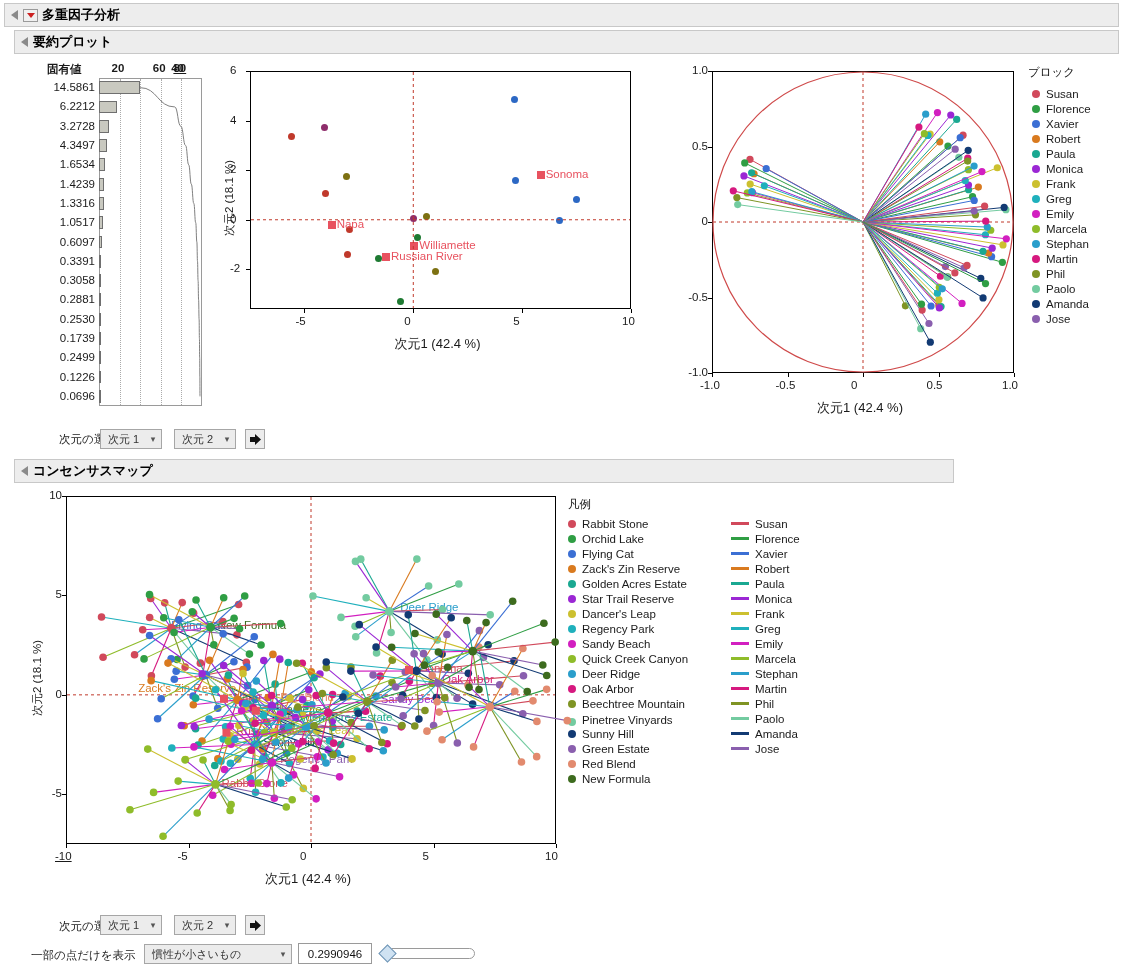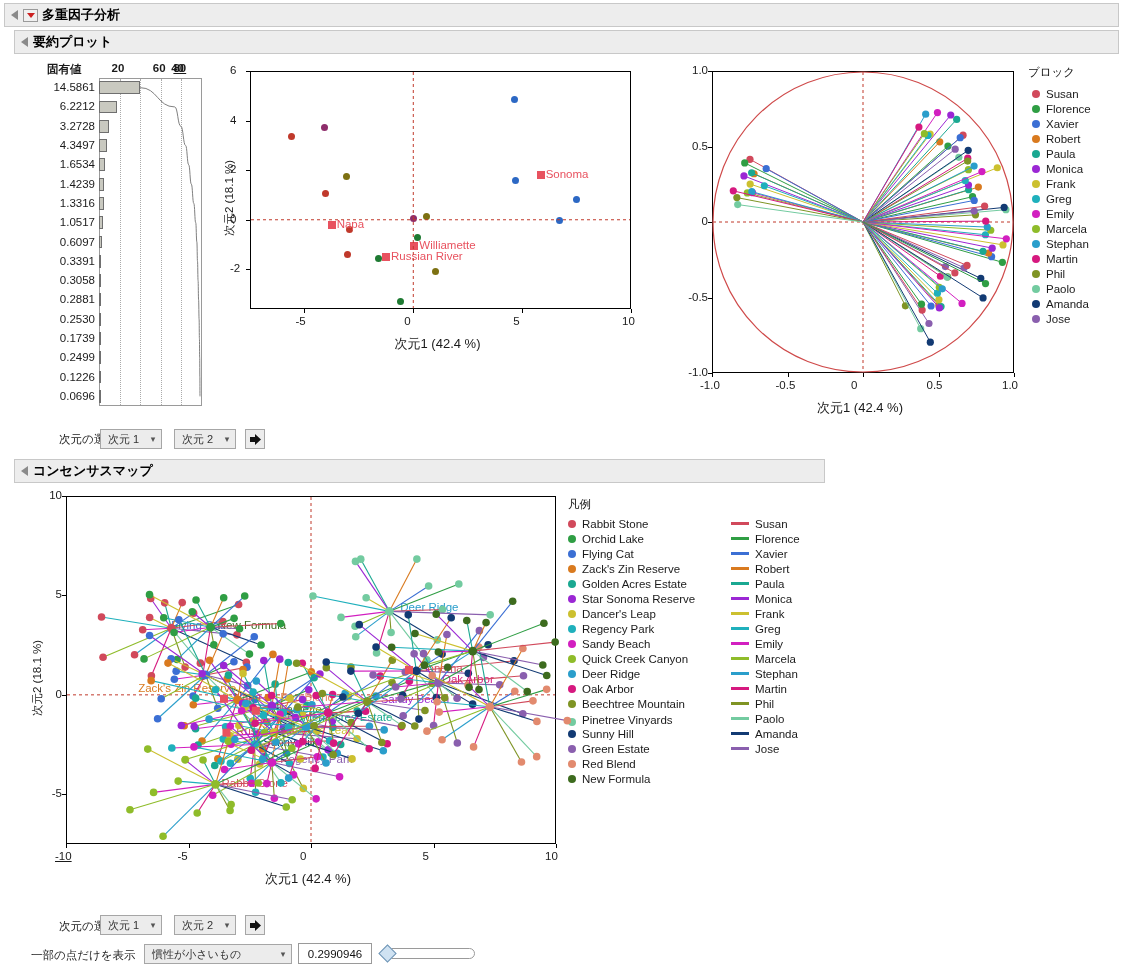--- a/index.html
+++ b/index.html
@@ -99,21 +99,21 @@
       <i></i>
     </span>
   <span class="outline-title">多重因子分析</span>
 </div>
 
 <div class="outline-bar" style="left:14px; top:30px; width:1105px;">
   <span class="tri"></span>
   <span class="outline-title">要約プロット</span>
 </div>
 
-<div class="outline-bar" style="left:14px; top:459px; width:811px;">
+<div class="outline-bar" style="left:14px; top:459px; width:940px;">
   <span class="tri"></span>
   <span class="outline-title">コンセンサスマップ</span>
 </div>
 
 <div id="scree-root">
     <div class="scree-hdr" style="left:47px; top:62px;">固有値</div>
     <div class="scree-hdr" style="left:111.6px; top:62px;">20</div>
     <div class="scree-hdr" style="left:132.2px; top:62px;margin-left:39px;">40</div>
     <div class="scree-hdr" style="left:152.8px; top:62px;">60</div>
     <div class="scree-hdr" style="left:173.4px; top:62px;text-decoration:underline;">80</div>
@@ -371,21 +371,21 @@
     <div class="legend-row" style="left:568px; top:561px;">
       <span class="legend-dot" style="background:#d97a1f;"></span>
       <span class="legend-text">Zack's Zin Reserve</span>
     </div>
     <div class="legend-row" style="left:568px; top:576px;">
       <span class="legend-dot" style="background:#1aa891;"></span>
       <span class="legend-text">Golden Acres Estate</span>
     </div>
     <div class="legend-row" style="left:568px; top:591px;">
       <span class="legend-dot" style="background:#9b27d4;"></span>
-      <span class="legend-text">Star Sonoma Reserve</span>
+      <span class="legend-text">Star Trail Reserve</span>
     </div>
     <div class="legend-row" style="left:568px; top:606px;">
       <span class="legend-dot" style="background:#ccc02f;"></span>
       <span class="legend-text">Dancer's Leap</span>
     </div>
     <div class="legend-row" style="left:568px; top:621px;">
       <span class="legend-dot" style="background:#1fb0bc;"></span>
       <span class="legend-text">Regency Park</span>
     </div>
     <div class="legend-row" style="left:568px; top:636px;">

